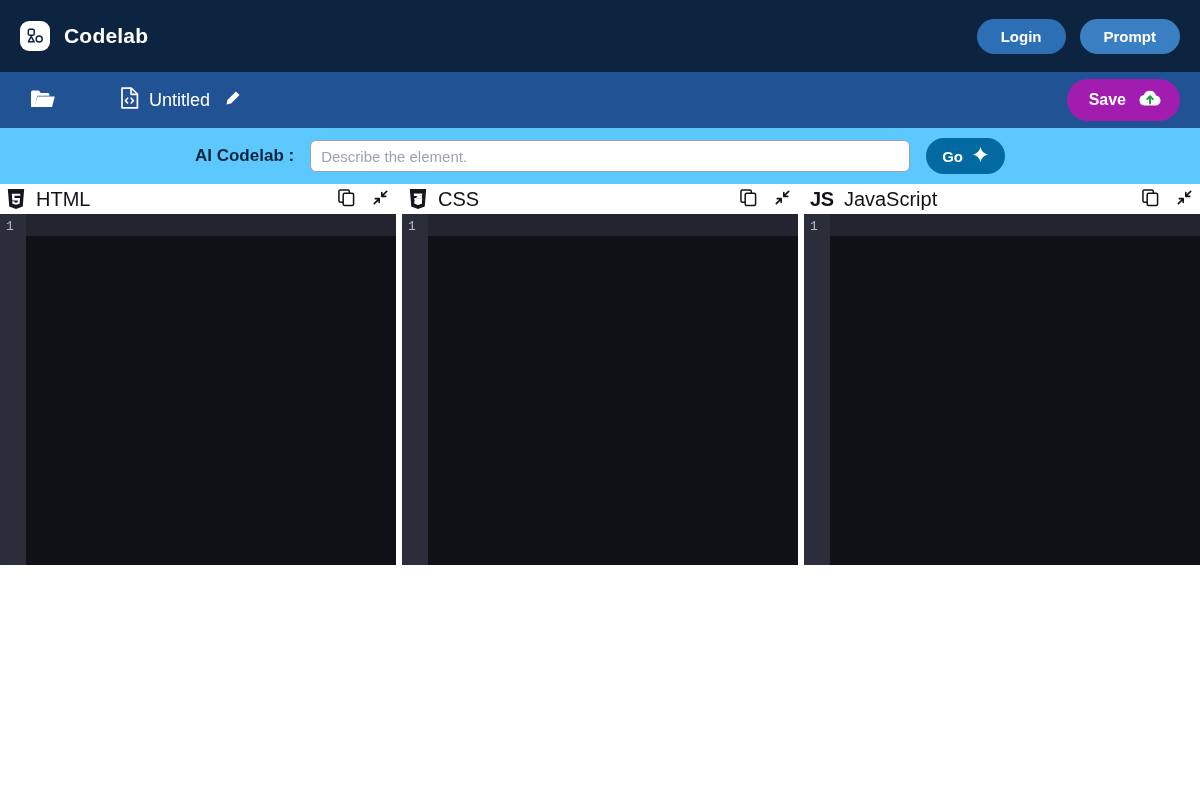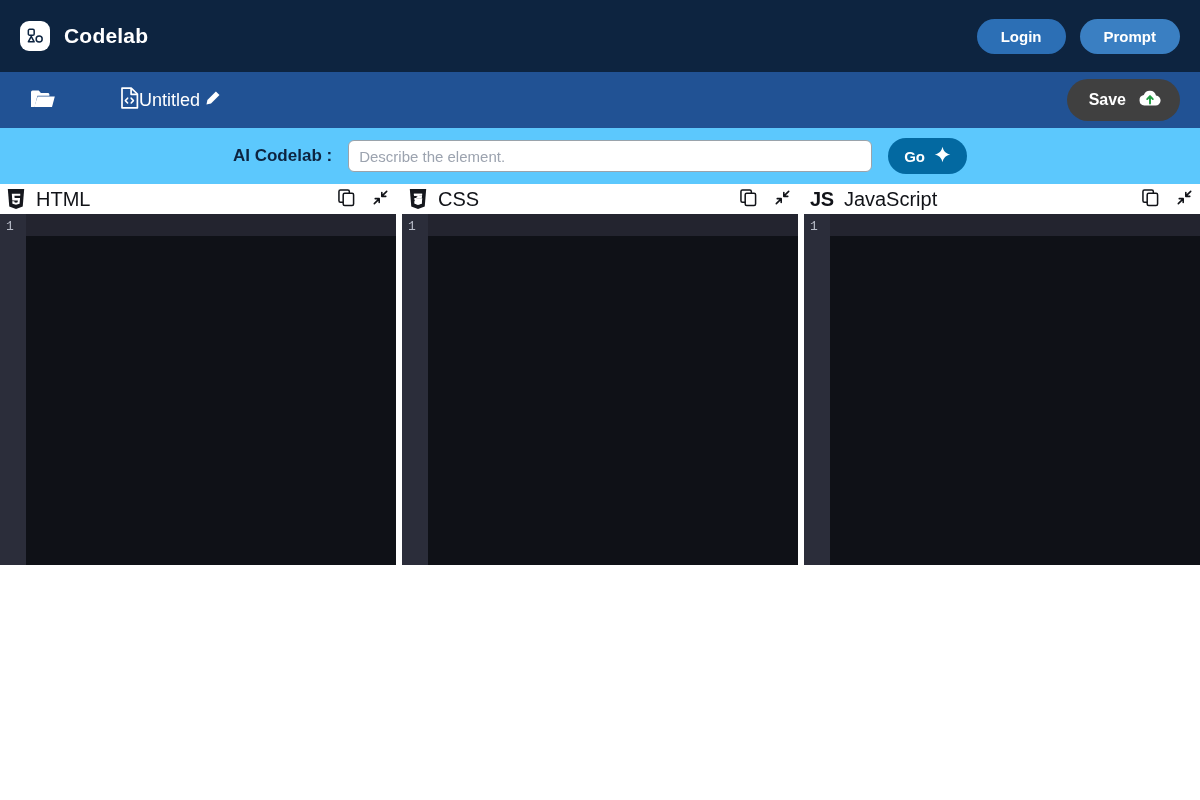--- a/index.html
+++ b/index.html
@@ -78,28 +78,29 @@
     border: none;
     padding: 0;
     display: flex;
     align-items: center;
     cursor: pointer;
     color: #ffffff;
   }
   .file-chip {
     display: flex;
     align-items: center;
+    gap: 10px;
   }
   .file-name {
     color: #ffffff;
     font-size: 18px;
   }
   .save-btn {
     margin-left: auto;
-    background: #404040;
+    background: #a21caf;
     border: none;
     border-radius: 999px;
     color: #ffffff;
     font-family: "Liberation Sans", sans-serif;
     font-size: 16px;
     font-weight: bold;
     padding: 10px 18px 10px 22px;
     display: flex;
     align-items: center;
     gap: 12px;
@@ -114,21 +115,21 @@
     align-items: center;
     justify-content: center;
     gap: 16px;
   }
   .ai-label {
     color: #0d2440;
     font-size: 17px;
     font-weight: bold;
   }
   .ai-input {
-    width: 524px;
+    width: 600px;
     height: 32px;
     border: 1px solid #9aa3ab;
     border-radius: 6px;
     background: #ffffff;
     padding: 0 10px;
     font-family: "Liberation Sans", sans-serif;
     font-size: 15px;
     color: #111827;
     outline: none;
   }

